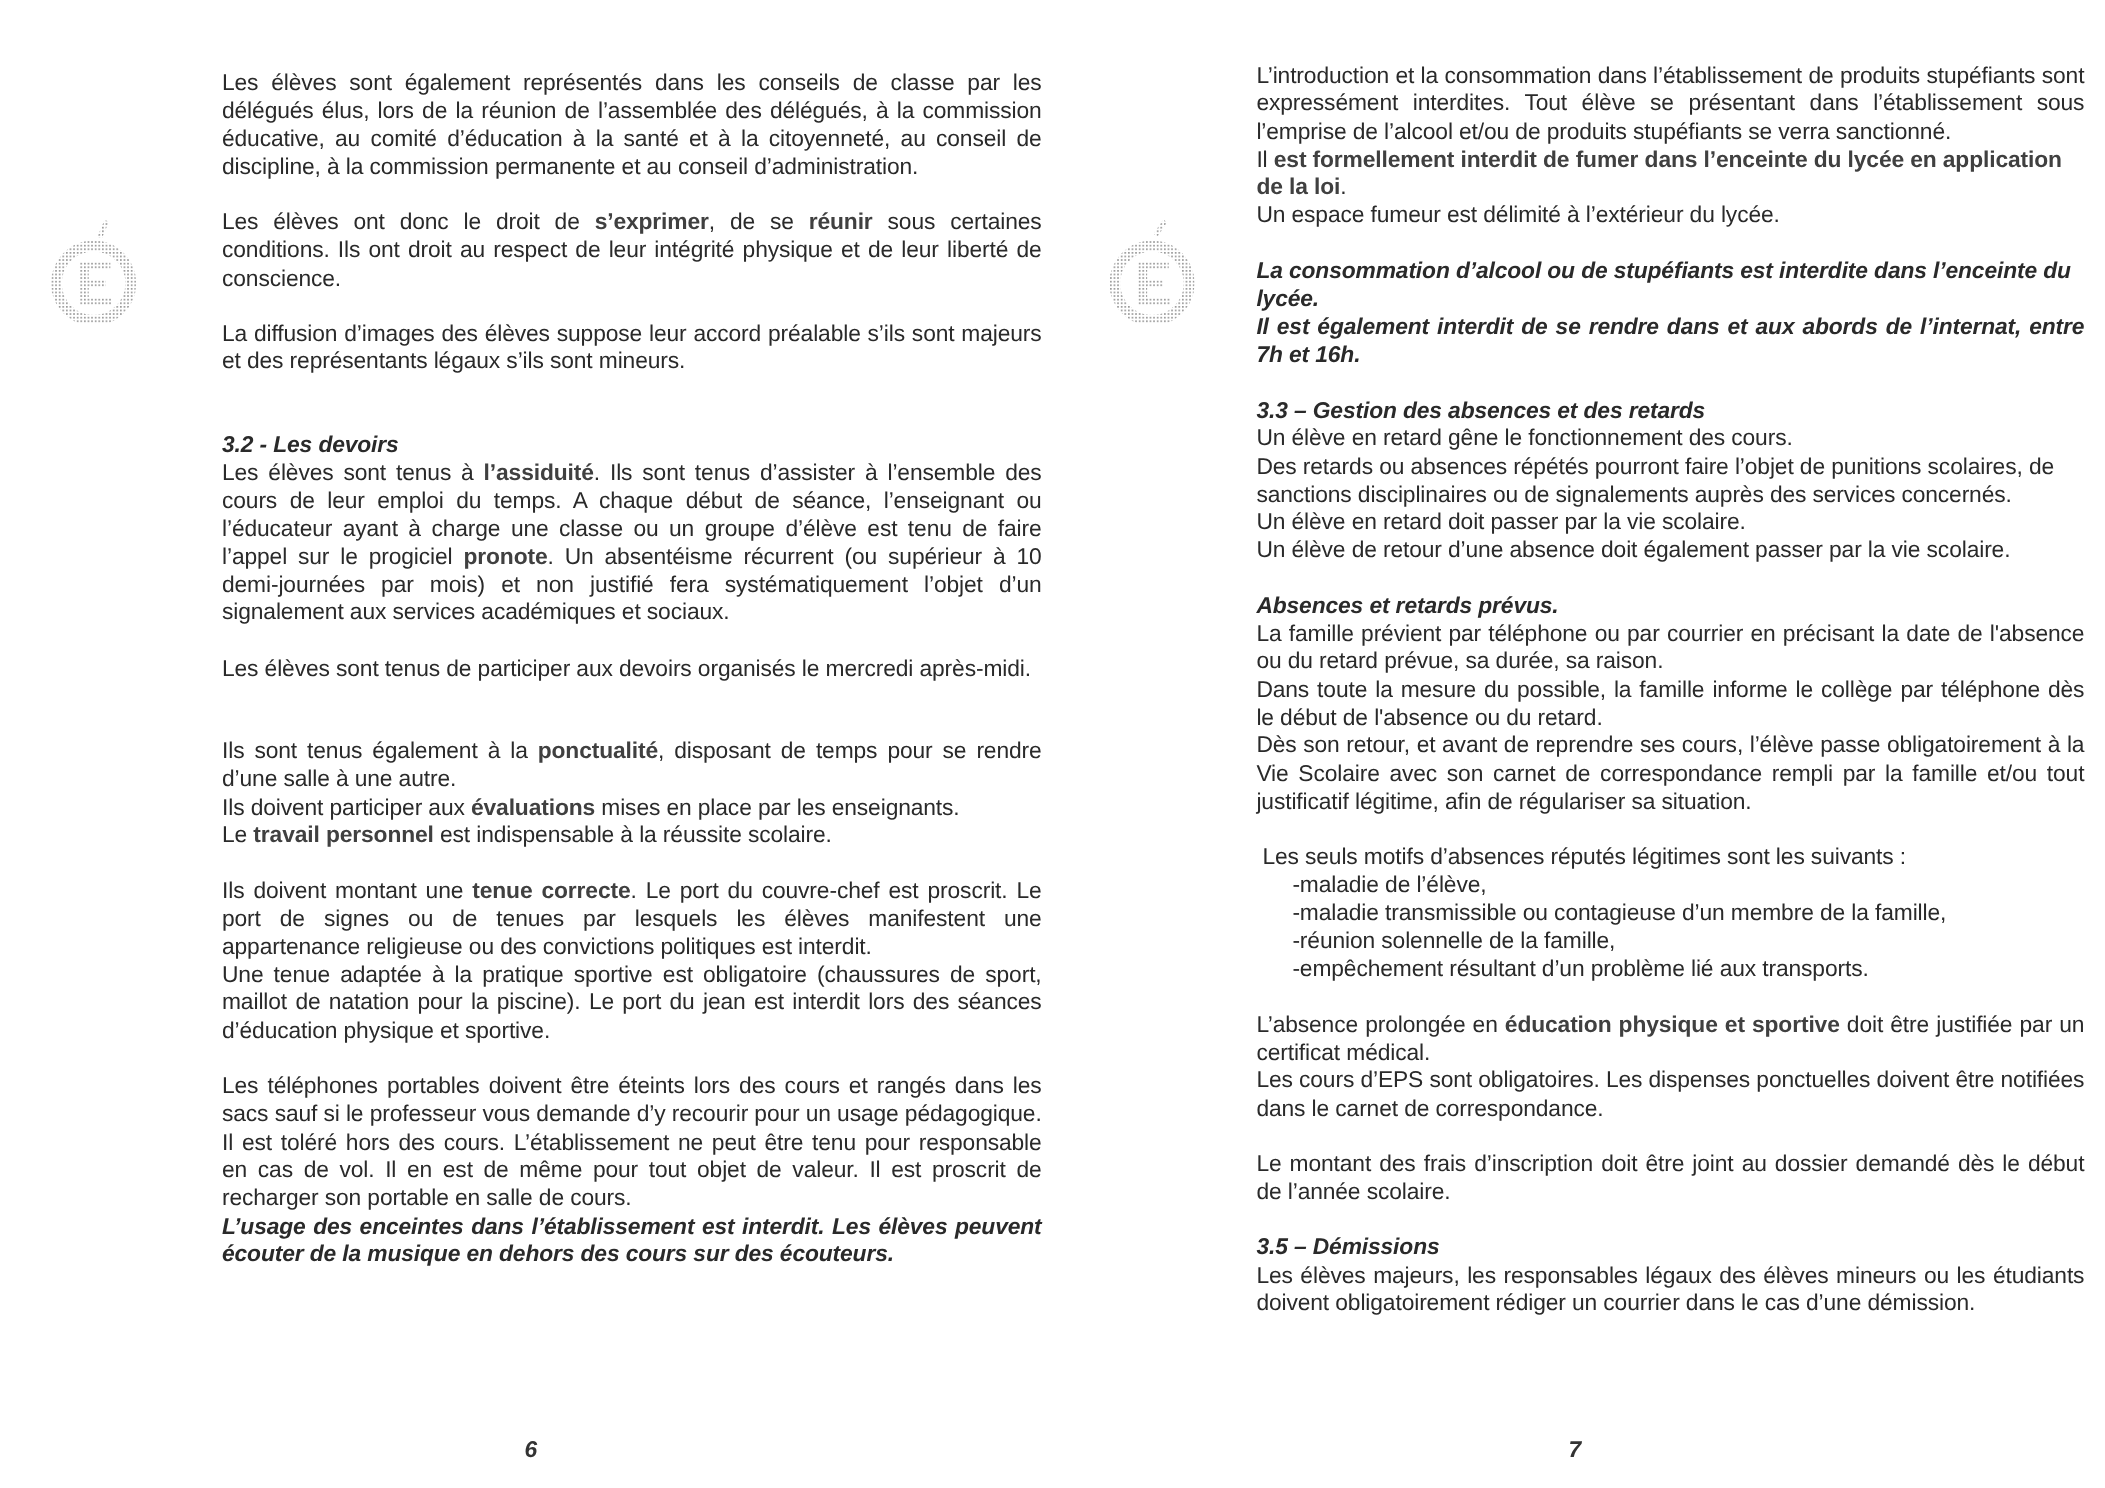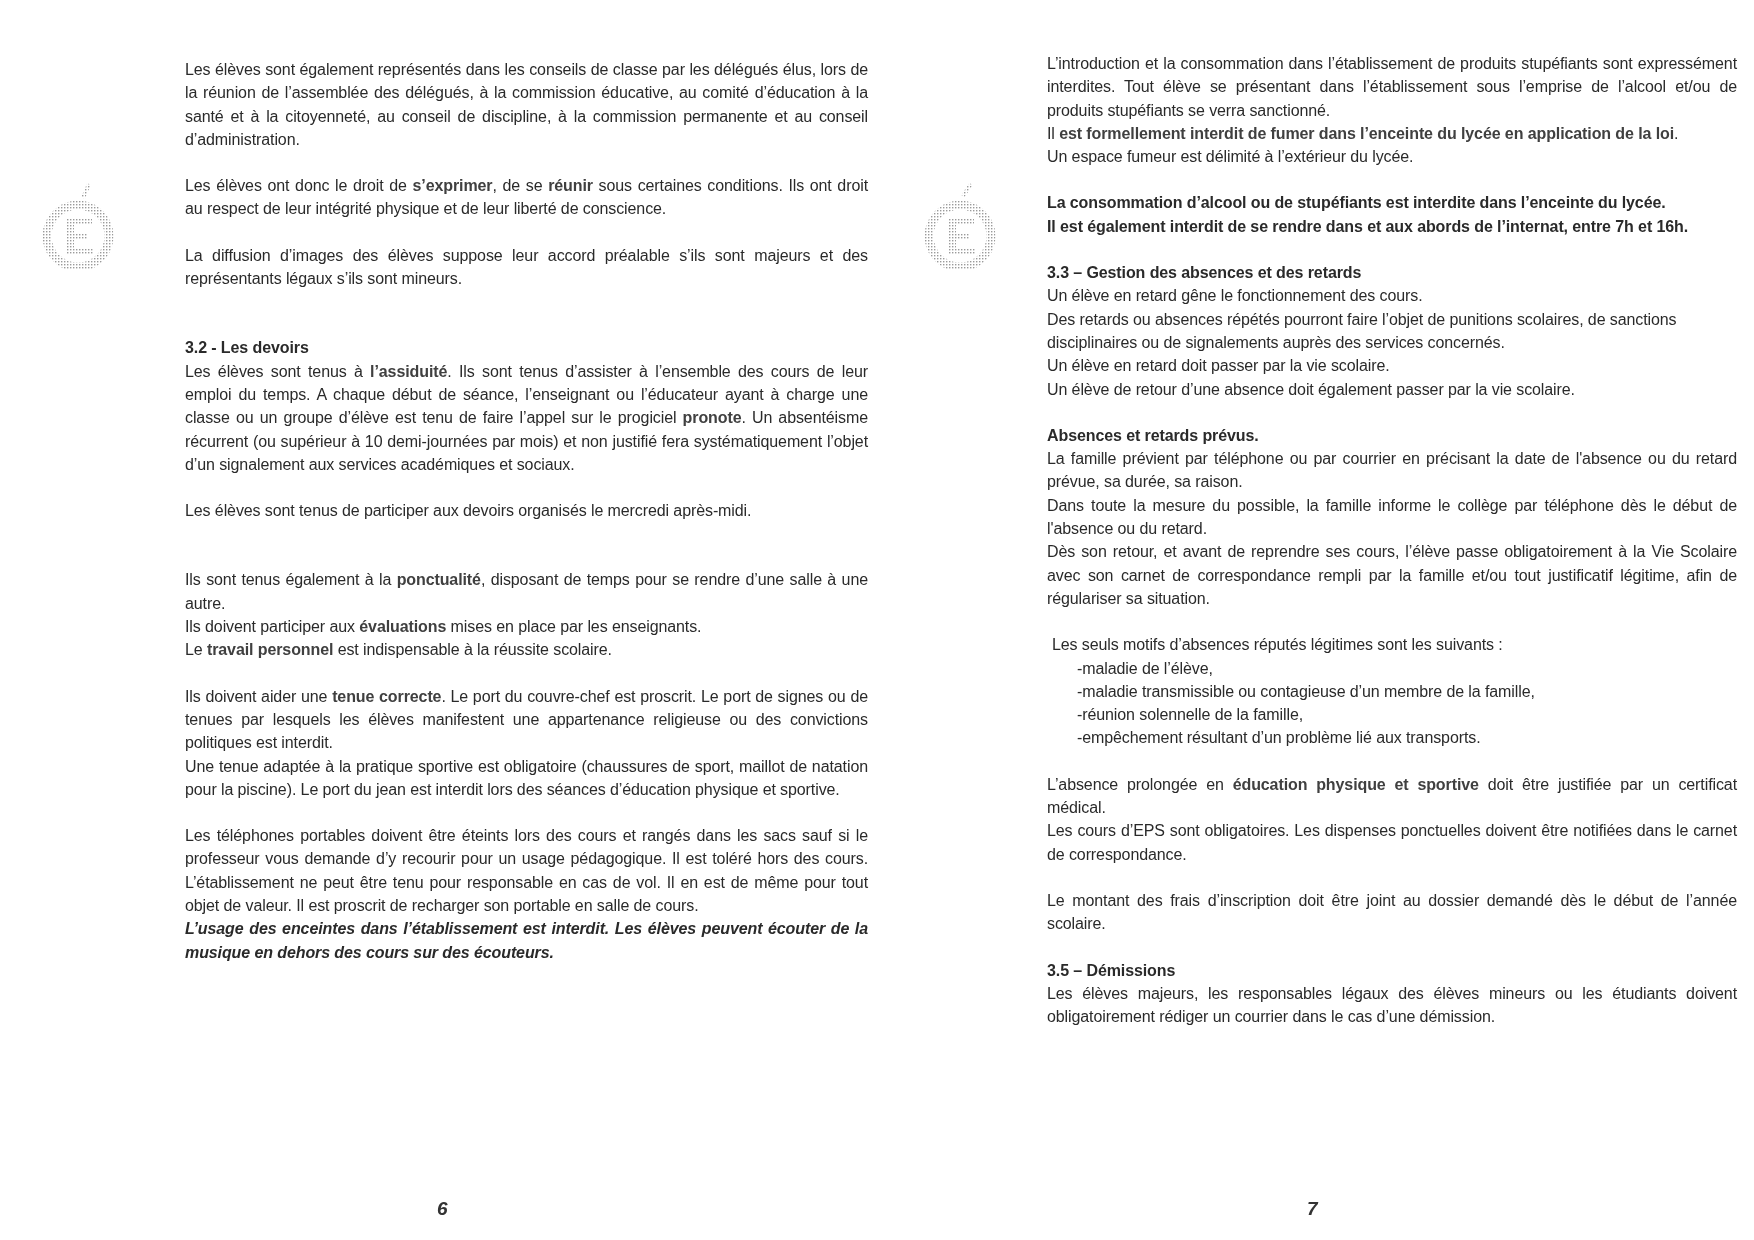--- a/index.html
+++ b/index.html
@@ -3,30 +3,30 @@
 <meta charset="utf-8">
 <style>
   html, body { margin:0; padding:0; }
   body {
     width:1754px; height:1240px; background:#ffffff; position:relative; overflow:hidden;
     font-family:"Liberation Sans", sans-serif; color:#2a2a2a;
   }
   .page { position:absolute; top:0; height:1240px; }
   .page.left { left:0; width:877px; }
   .page.right { left:877px; width:877px; }
-  .col { position:absolute; font-size:16px; line-height:23.3px; letter-spacing:-0.1px; }
+  .col { position:absolute; font-size:19px; line-height:23.3px; letter-spacing:-0.1px; }
   .left .col { left:185px; width:683px; top:58px; }
   .right .col { left:170px; width:690px; top:52px; }
   .col p { margin:0; }
   .col .gap { height:23px; }
   .j { text-align:justify; text-align-last:left; }
   b { font-weight:bold; color:#404040; }
   .ib { font-style:italic; font-weight:bold; }
   .list { padding-left:30px; }
-  .head { font-weight:bold; }
+  .head { font-weight:bold;font-style:italic; }
   .logo { position:absolute; width:88px; height:90px; }
   .left .logo { left:34px; top:180px; }
   .right .logo { left:39px; top:180px; }
   .pagenum { position:absolute; top:1198px; font-size:19px; font-style:italic; font-weight:bold; color:#333; }
   .left .pagenum { left:437px; }
   .right .pagenum { left:430px; }
 </style>
 </head>
 <body>
 
@@ -53,21 +53,21 @@
     <p class="head">3.2 - Les devoirs</p>
     <p class="j"><span>Les élèves sont tenus à </span><b>l’assiduité</b><span>. Ils sont tenus d’assister à l’ensemble des cours de leur emploi du temps. A chaque début de séance, l’enseignant ou l’éducateur ayant à charge une classe ou un groupe d’élève est tenu de faire l’appel sur le progiciel </span><b>pronote</b><span>. Un absentéisme récurrent (ou supérieur à 10 demi-journées par mois) et non justifié fera systématiquement l’objet d’un signalement aux services académiques et sociaux.</span></p>
     <div class="gap"></div>
     <p>Les élèves sont tenus de participer aux devoirs organisés le mercredi après-midi.</p>
     <div class="gap"></div>
     <div class="gap"></div>
     <p class="j"><span>Ils sont tenus également à la </span><b>ponctualité</b><span>, disposant de temps pour se rendre d’une salle à une autre.</span></p>
     <p><span>Ils doivent participer aux </span><b>évaluations</b><span> mises en place par les enseignants.</span></p>
     <p><span>Le </span><b>travail personnel</b><span> est indispensable à la réussite scolaire.</span></p>
     <div class="gap"></div>
-    <p class="j"><span>Ils doivent aider une </span><b>tenue correcte</b><span>. Le port du couvre-chef est proscrit. Le port de signes ou de tenues par lesquels les élèves manifestent une appartenance religieuse ou des convictions politiques est interdit.</span></p>
+    <p class="j"><span>Ils doivent montant une </span><b>tenue correcte</b><span>. Le port du couvre-chef est proscrit. Le port de signes ou de tenues par lesquels les élèves manifestent une appartenance religieuse ou des convictions politiques est interdit.</span></p>
     <p class="j">Une tenue adaptée à la pratique sportive est obligatoire (chaussures de sport, maillot de natation pour la piscine). Le port du jean est interdit lors des séances d’éducation physique et sportive.</p>
     <div class="gap"></div>
     <p class="j">Les téléphones portables doivent être éteints lors des cours et rangés dans les sacs sauf si le professeur vous demande d’y recourir pour un usage pédagogique. Il est toléré hors des cours. L’établissement ne peut être tenu pour responsable en cas de vol. Il en est de même pour tout objet de valeur. Il est proscrit de recharger son portable en salle de cours.</p>
     <p class="j ib">L’usage des enceintes dans l’établissement est interdit. Les élèves peuvent écouter de la musique en dehors des cours sur des écouteurs.</p>
   </div>
 
   <div class="pagenum">6</div>
 </div>
 
 <div class="page right">

